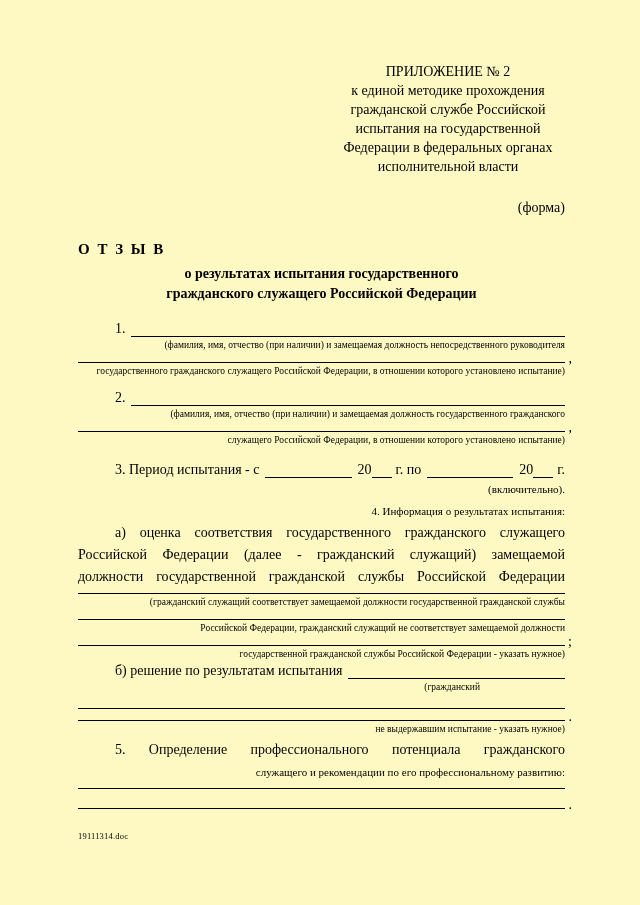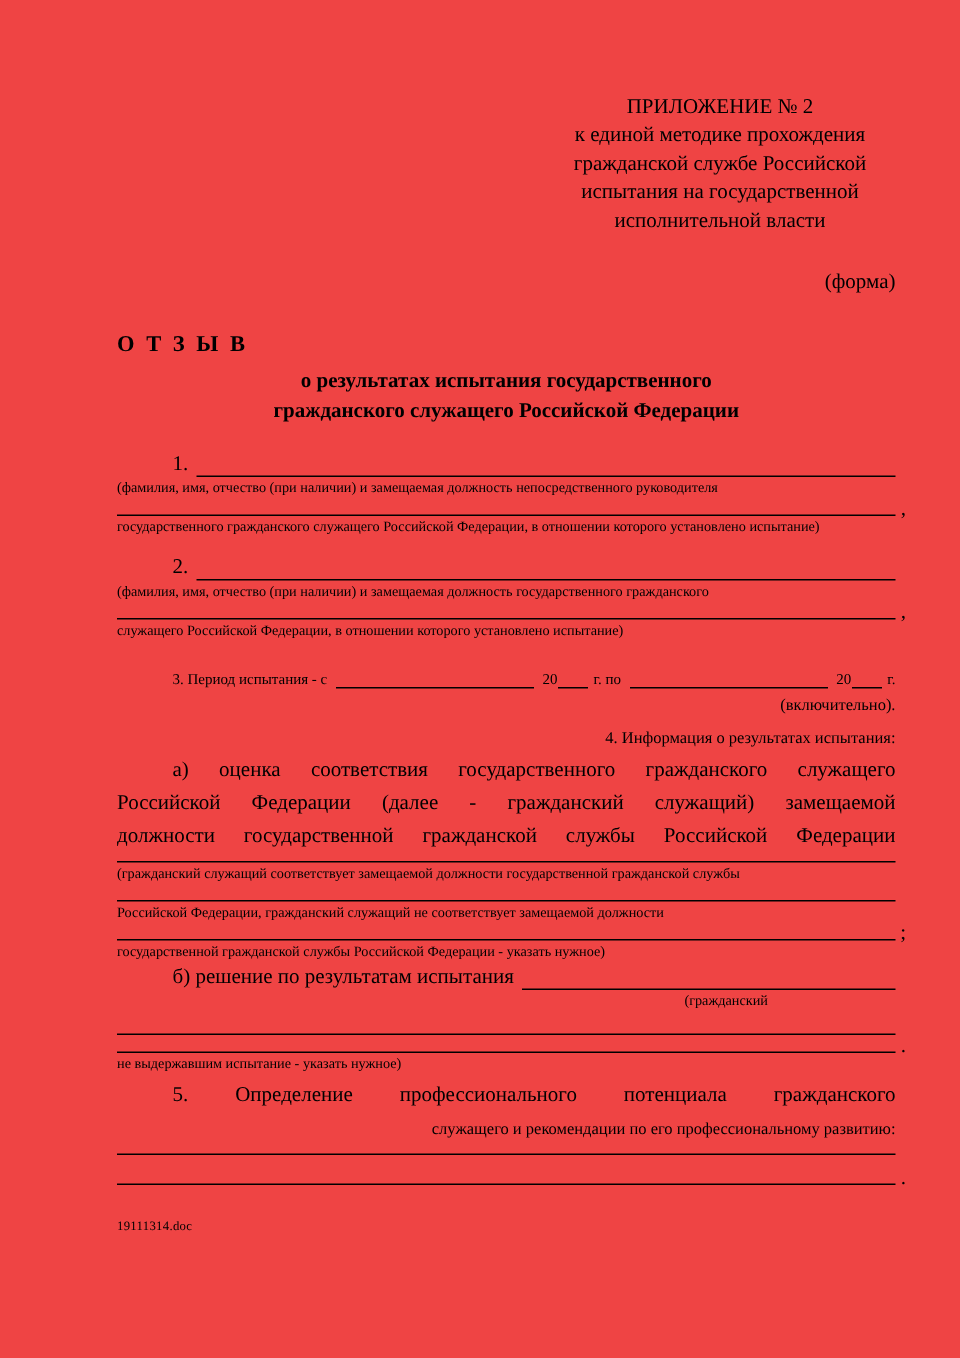--- a/index.html
+++ b/index.html
@@ -1,19 +1,19 @@
 <!DOCTYPE html>
 <html lang="ru"><head>
 <meta charset="utf-8">
 <style>
   html,body{margin:0;padding:0;background:#ffffff;}
   .page{
     width:640px;height:905px;box-sizing:border-box;
-    padding:62px 43px 0 78px;
-    background:#ef4444;color:#000;
+    padding:62px 75px 0 78px;
+    background:#fef9c3;color:#000;
     font-family:"Liberation Serif","DejaVu Serif",serif;
     position:relative;overflow:hidden;
   }
   
   .hdr-block{width:234px;margin-left:auto;text-align:center;font-size:14px;line-height:19px;}
   .form-note{text-align:right;font-size:14px;line-height:19px;margin-top:22px;}
   
   .title{text-align:left;font-weight:bold;font-size:15px;line-height:17px;margin-top:24px;letter-spacing:2px;}
   .subtitle{text-align:center;font-weight:bold;font-size:14px;line-height:20px;margin-top:6px;}
   
@@ -29,41 +29,42 @@
   .num{padding-right:5px;white-space:nowrap;}
   .fill{flex:1 1 auto;border-bottom:1px solid #000;height:3px;}
   .linerow{display:flex;position:relative;height:12px;}
   .linerow .fill{align-self:flex-end;}
   .linerow.sp1{height:6px;}
   .linerow.sp2{height:16px;}
   .linerow.sp4{height:4px;margin-top:2px;}
   .linerow.sp5{height:20px;}
   .punct{position:absolute;right:-7px;bottom:-3px;font-size:14px;line-height:14px;}
   
-  .caption{font-size:9.5px;line-height:12px;text-align:left;margin-top:2px;color:#000;}
+  .caption{font-size:9.5px;line-height:12px;text-align:right;margin-top:2px;color:#000;}
   .right-cap{text-align:right;padding-right:85px;}
   
-  .flexline{display:flex;align-items:flex-end;font-size:10px;height:22px;margin-top:10px;}
+  .flexline{display:flex;align-items:flex-end;font-size:14px;height:22px;margin-top:10px;}
   .flexline span{white-space:nowrap;}
   .bgrow{flex:1 1 auto;border-bottom:1px solid #000;height:3px;margin:0 6px;}
   .bsm{flex:0 0 auto;width:20px;border-bottom:1px solid #000;height:3px;margin-right:4px;}
   .mt4{margin-top:4px;}
   
   .footer{font-size:8.5px;line-height:10px;margin-top:22px;letter-spacing:0.2px;}
 </style>
 </head>
 <body>
 
 <div class="page">
 
   <div class="hdr-block">
     <div>ПРИЛОЖЕНИЕ № 2</div>
     <div>к единой методике прохождения</div>
     <div>гражданской службе Российской</div>
     <div>испытания на государственной</div>
+    <div>Федерации в федеральных органах</div>
     <div>исполнительной власти</div>
   </div>
 
   <div class="form-note">(форма)</div>
 
   <div class="title">О Т З Ы В</div>
 
   <div class="subtitle">
     <div>о результатах испытания государственного</div>
     <div>гражданского служащего Российской Федерации</div>

